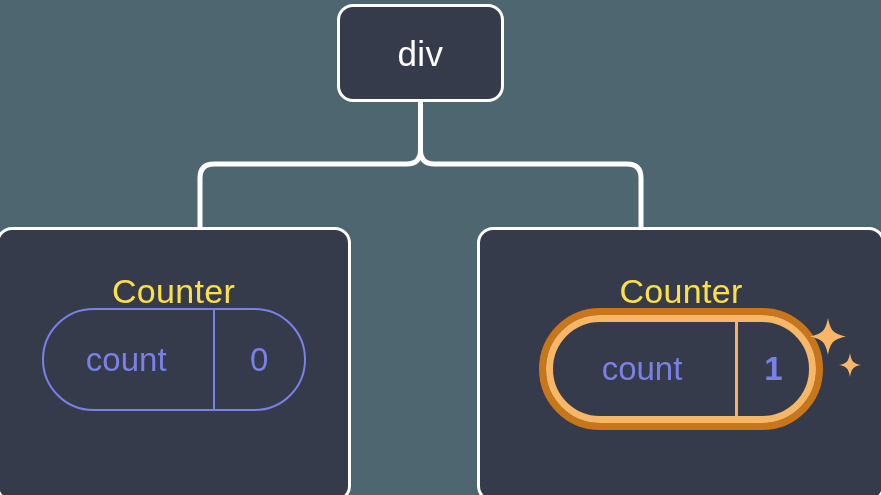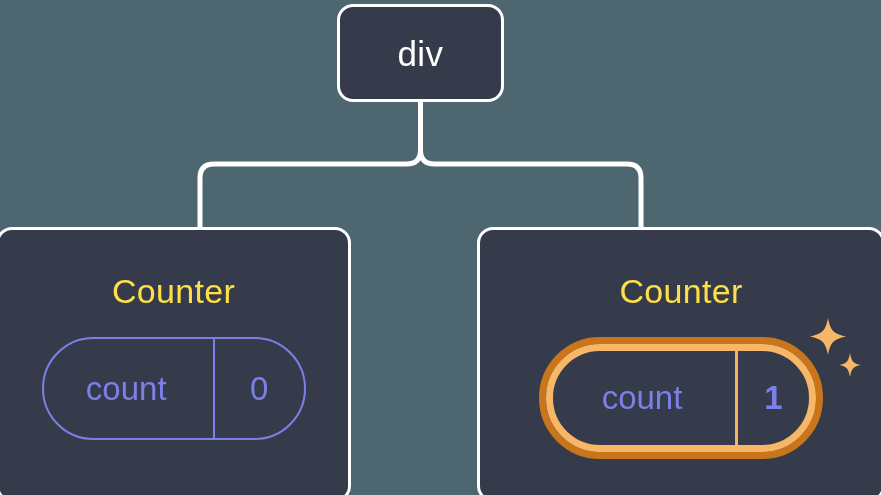--- a/index.html
+++ b/index.html
@@ -69,21 +69,20 @@
     color: #fde047;
     font-size: 34px;
     text-align: center;
     line-height: 1;
     letter-spacing: 0.3px;
   }
   
   .pill-wrap {
     display: flex;
     justify-content: center;
-    margin-top: 29px;
   }
   .pill {
     position: relative;
     display: flex;
     align-items: stretch;
     box-sizing: border-box;
     border-radius: 999px;
   }
   .pill .seg {
     display: flex;

